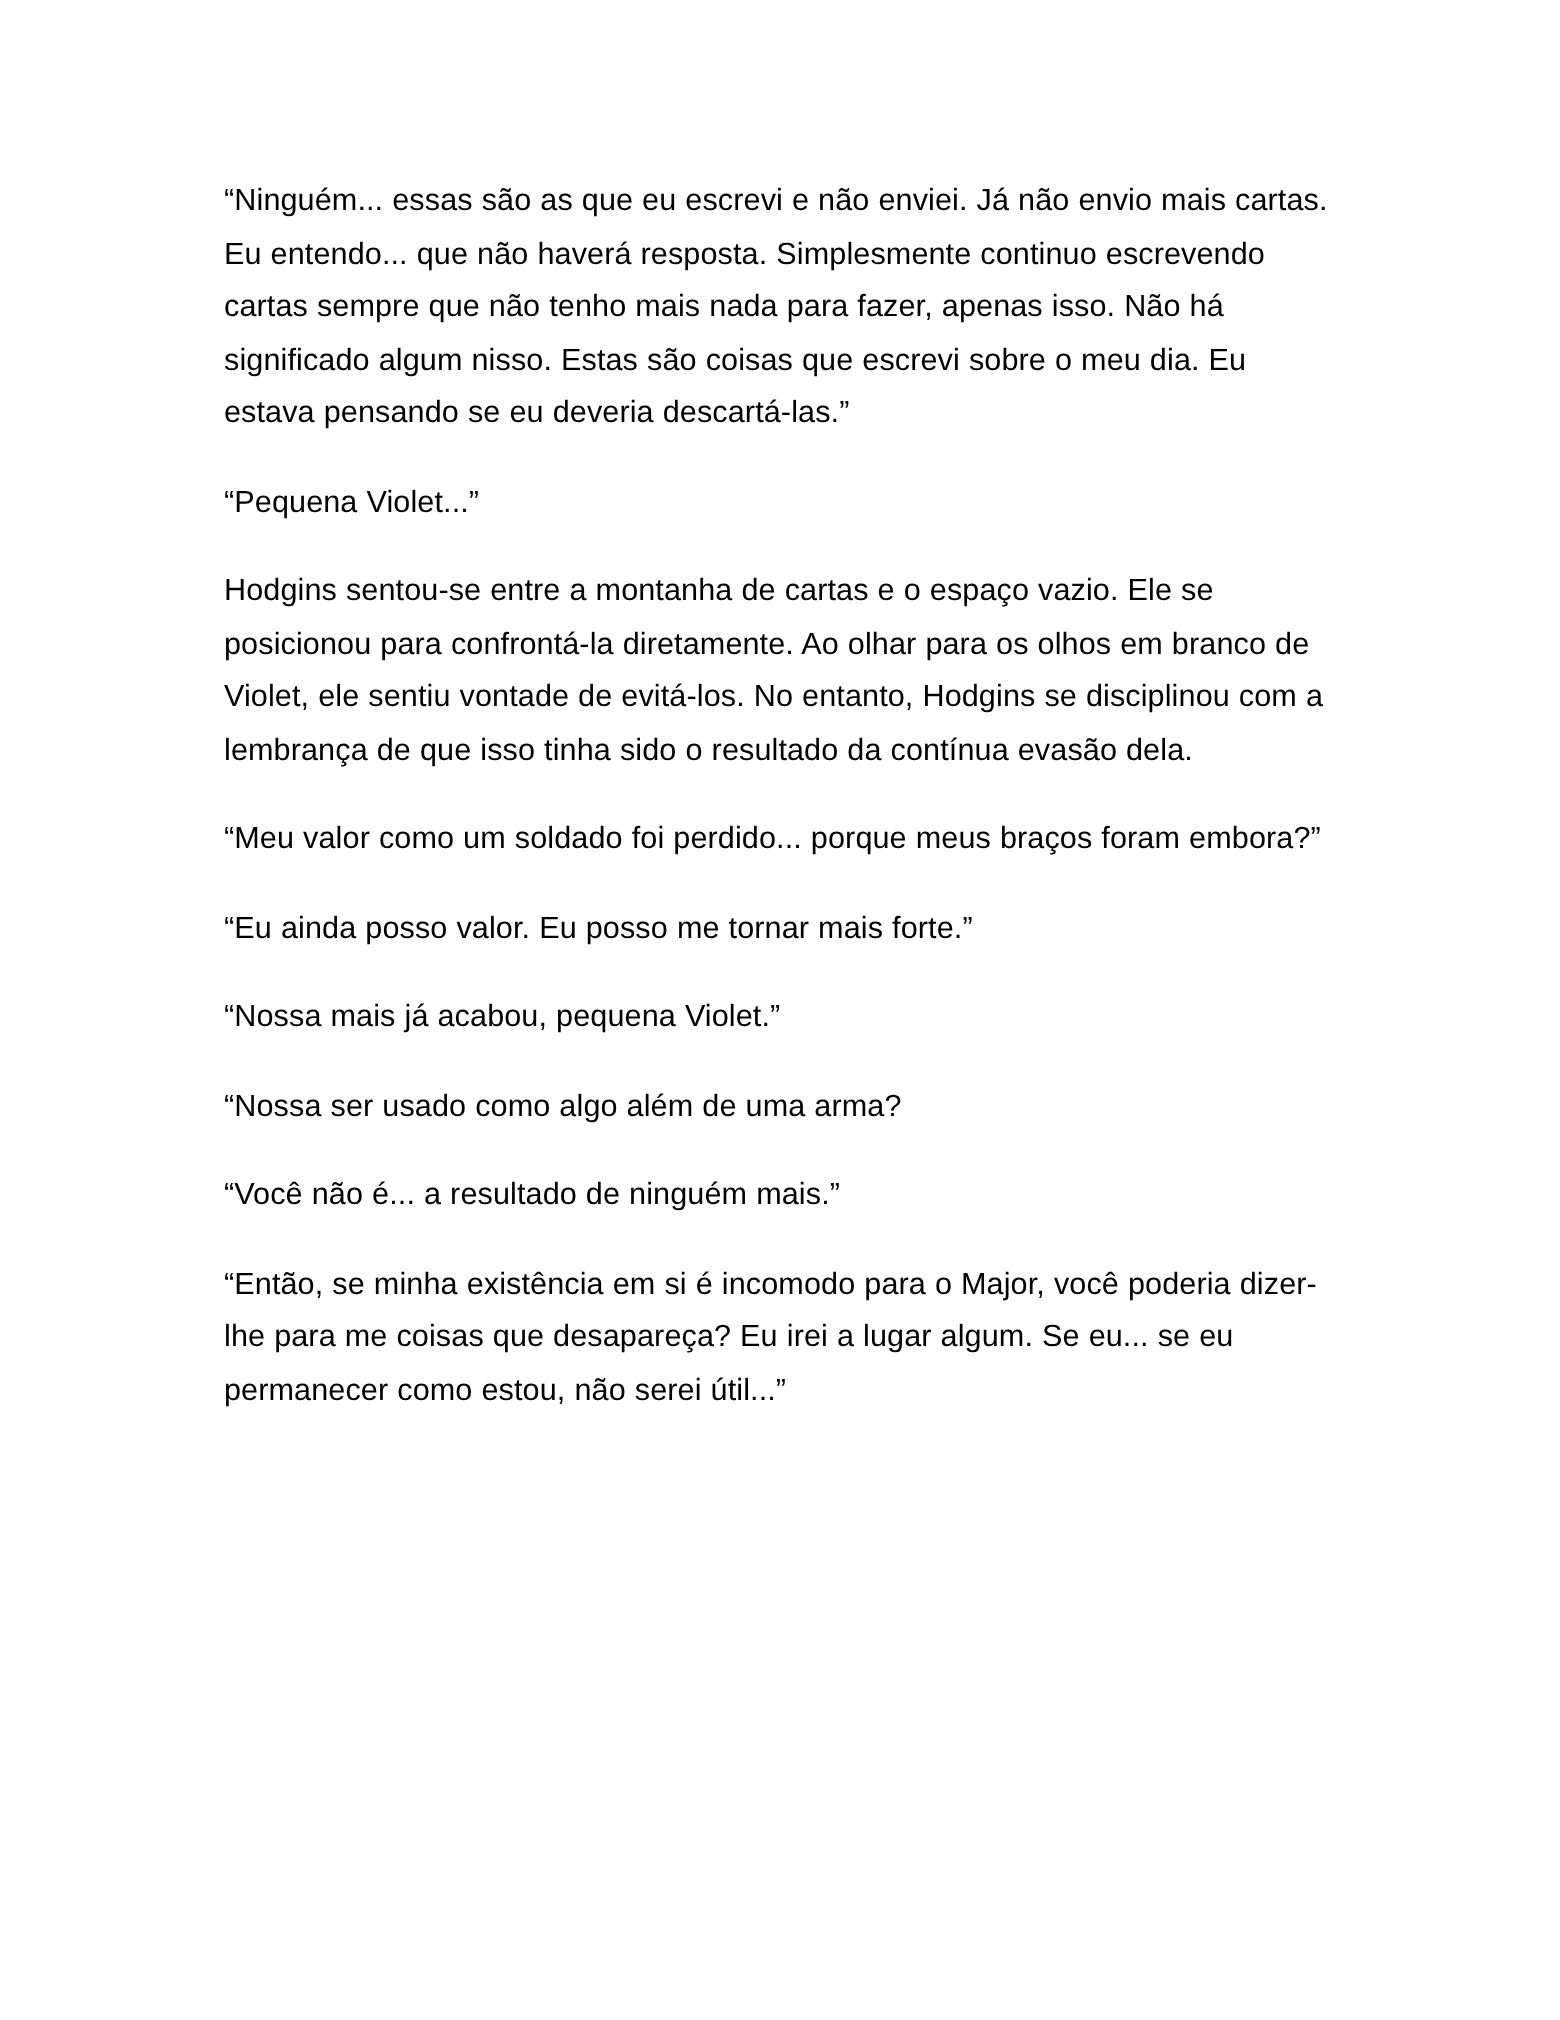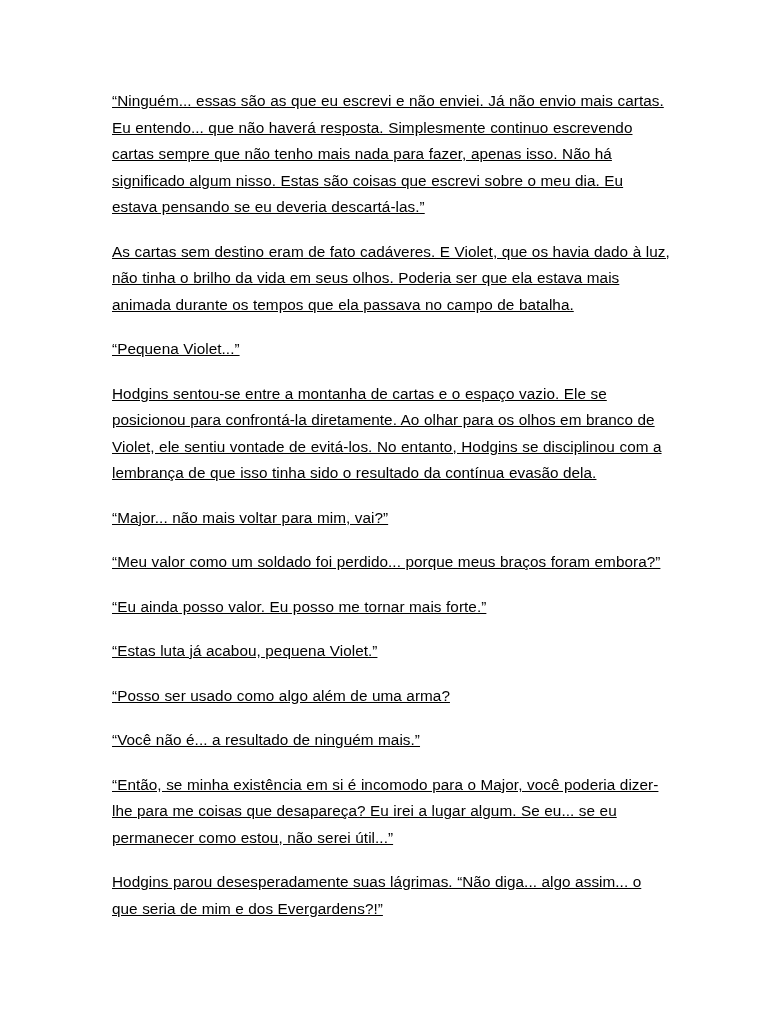--- a/index.html
+++ b/index.html
@@ -16,46 +16,42 @@
   .page {
     position: relative;
     width: 780px;
     height: 1010px;
     background: #ffffff;
     box-sizing: border-box;
     padding: 88px 110px 40px 112px;
   }
   .doc-body {
     width: 558px;
-    text-decoration: underline;
   }
   .para {
     font-size: 15.3px;
     line-height: 26.5px;
     letter-spacing: 0.05px;
     margin: 0 0 18px 0;
     text-align: left;
     color: #000000;
     word-spacing: 0.2px;
   }
   .para:last-child {
     margin-bottom: 0;
   }
 </style>
 </head>
 <body>
 
 <div class="page">
   <div class="doc-body">
     <p class="para">“Ninguém... essas são as que eu escrevi e não enviei. Já não envio mais cartas. Eu entendo... que não haverá resposta. Simplesmente continuo escrevendo cartas sempre que não tenho mais nada para fazer, apenas isso. Não há significado algum nisso. Estas são coisas que escrevi sobre o meu dia. Eu estava pensando se eu deveria descartá-las.”</p>
-    <p class="para">As cartas sem destino eram de fato cadáveres. E Violet, que os havia dado à luz, não tinha o brilho da vida em seus olhos. Poderia ser que ela estava mais animada durante os tempos que ela passava no campo de batalha.</p>
     <p class="para">“Pequena Violet...”</p>
     <p class="para">Hodgins sentou-se entre a montanha de cartas e o espaço vazio. Ele se posicionou para confrontá-la diretamente. Ao olhar para os olhos em branco de Violet, ele sentiu vontade de evitá-los. No entanto, Hodgins se disciplinou com a lembrança de que isso tinha sido o resultado da contínua evasão dela.</p>
-    <p class="para">“Major... não mais voltar para mim, vai?”</p>
     <p class="para">“Meu valor como um soldado foi perdido... porque meus braços foram embora?”</p>
     <p class="para">“Eu ainda posso valor. Eu posso me tornar mais forte.”</p>
-    <p class="para">“Estas luta já acabou, pequena Violet.”</p>
-    <p class="para">“Posso ser usado como algo além de uma arma?</p>
+    <p class="para">“Nossa mais já acabou, pequena Violet.”</p>
+    <p class="para">“Nossa ser usado como algo além de uma arma?</p>
     <p class="para">“Você não é... a resultado de ninguém mais.”</p>
     <p class="para">“Então, se minha existência em si é incomodo para o Major, você poderia dizer-lhe para me coisas que desapareça? Eu irei a lugar algum. Se eu... se eu permanecer como estou, não serei útil...”</p>
-    <p class="para">Hodgins parou desesperadamente suas lágrimas. “Não diga... algo assim... o que seria de mim e dos Evergardens?!”</p>
   </div>
 </div>
 
 </body></html>

